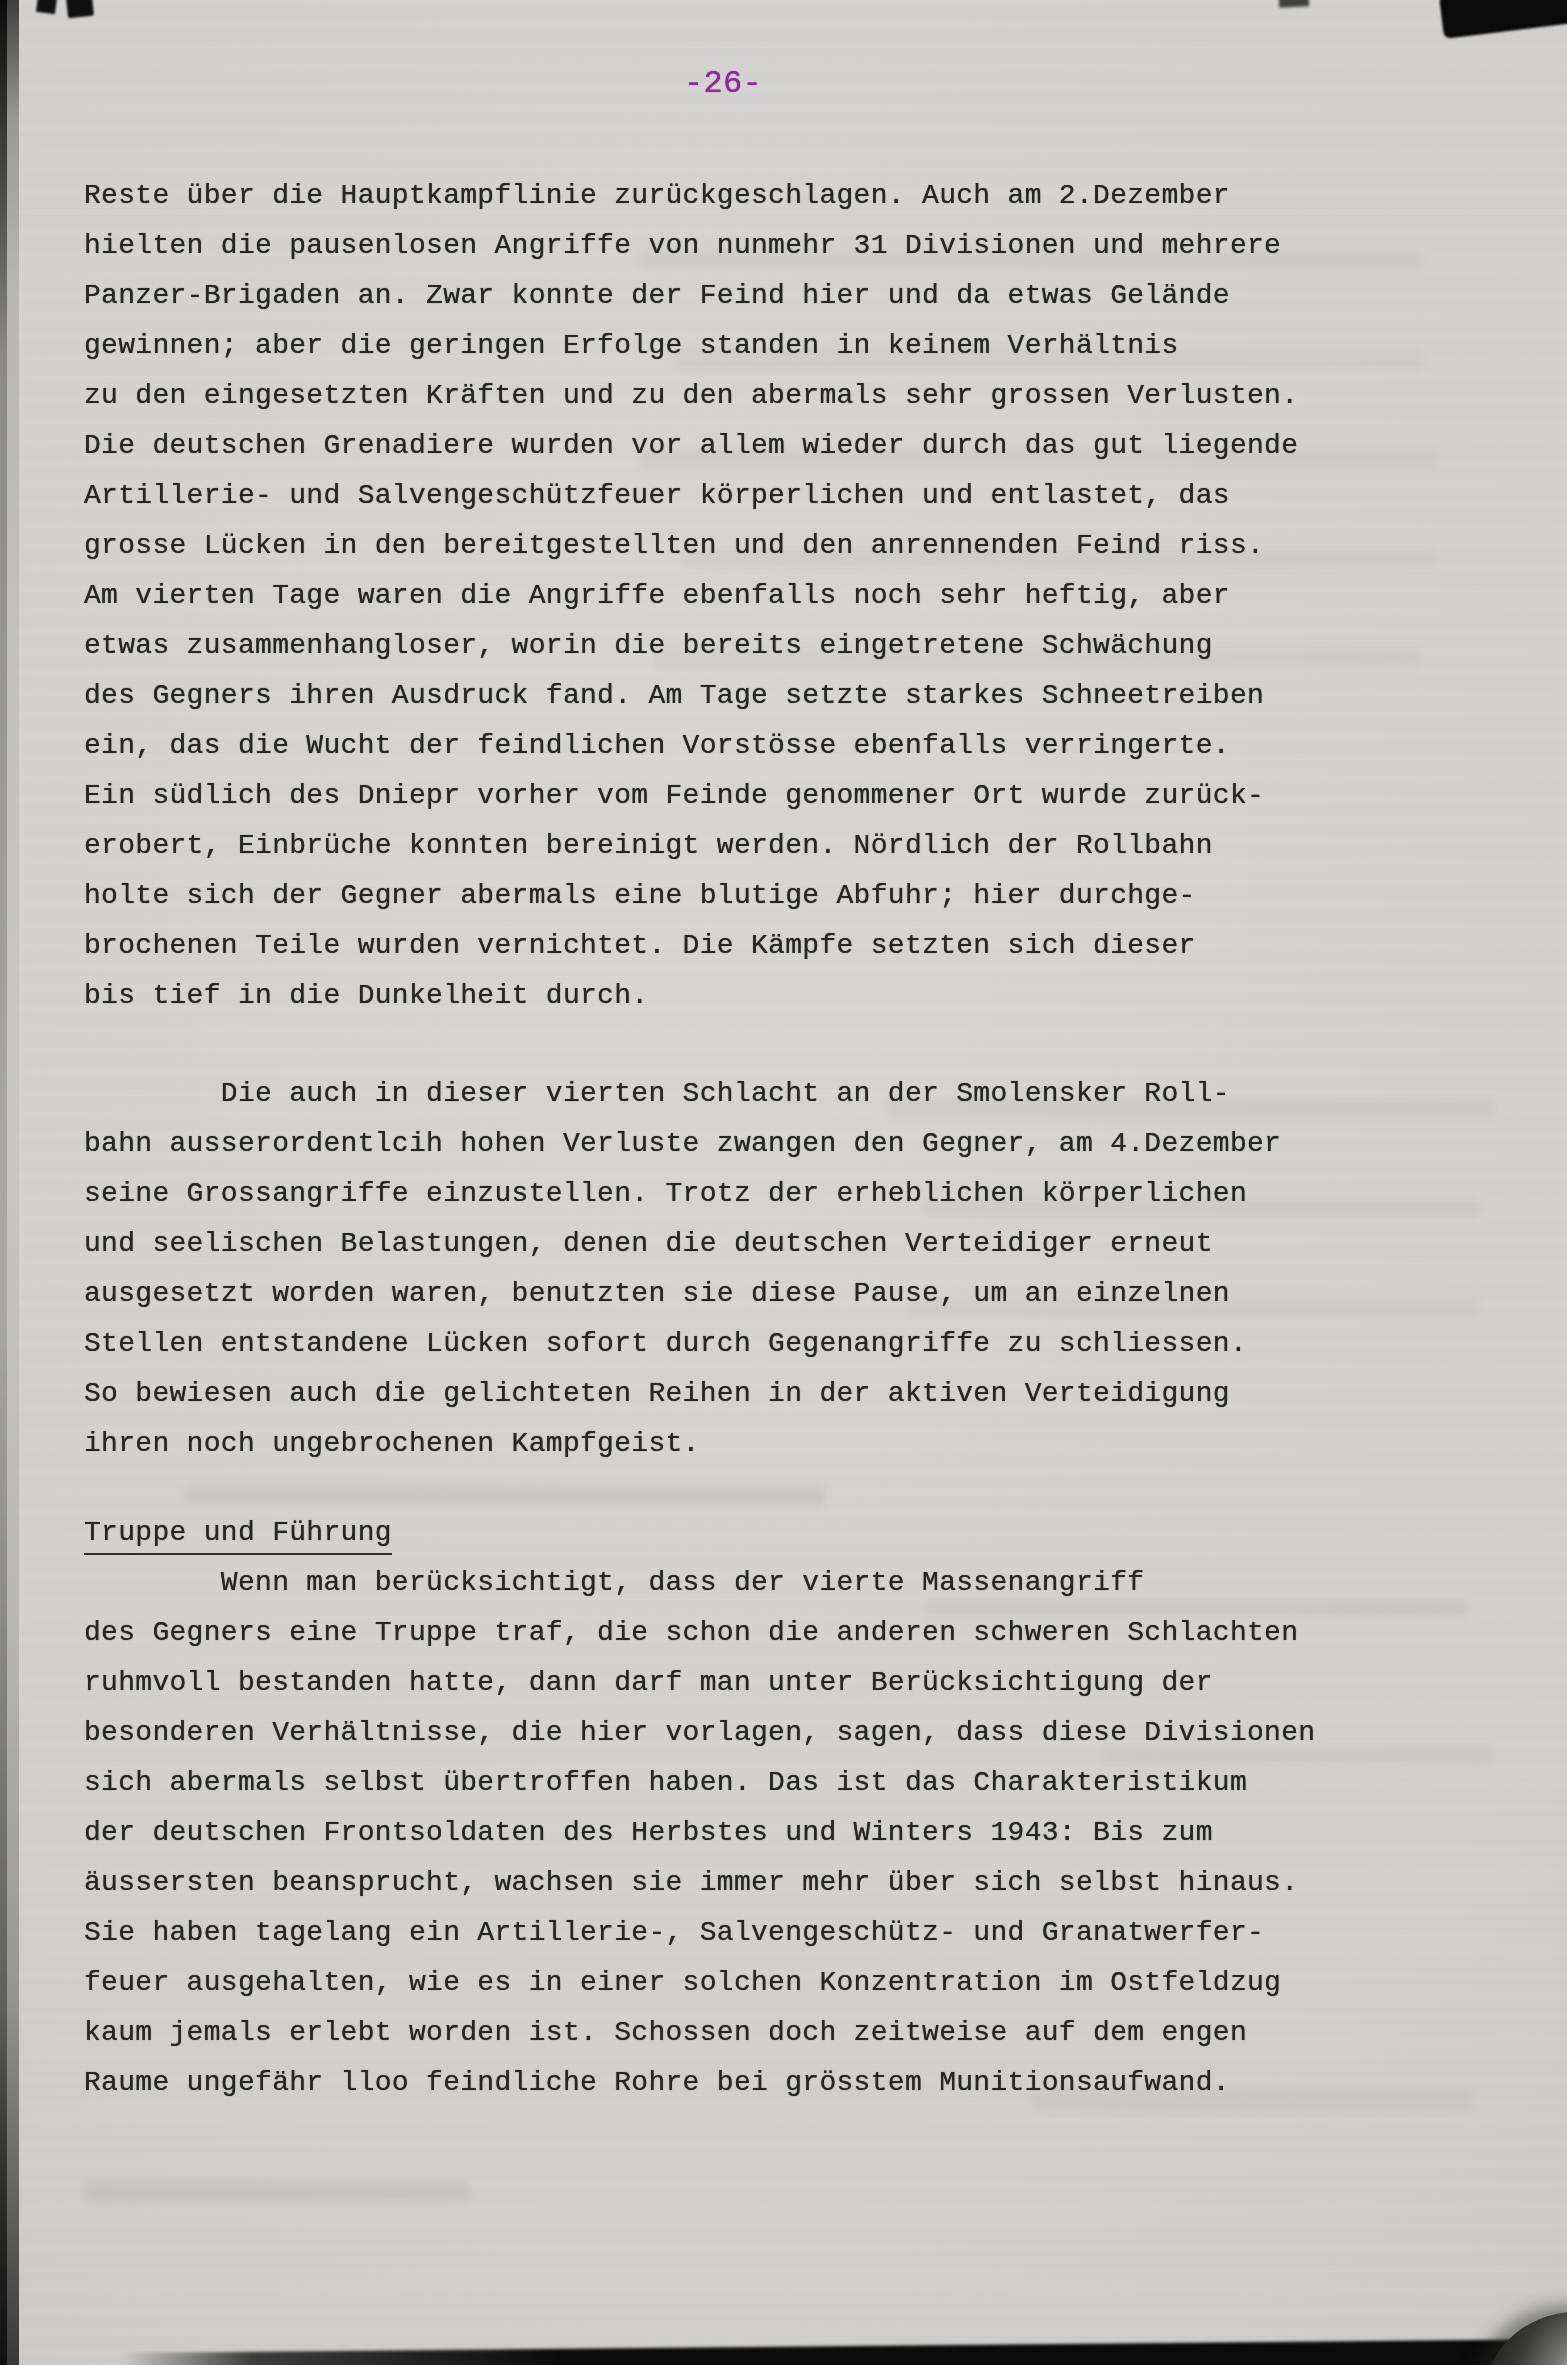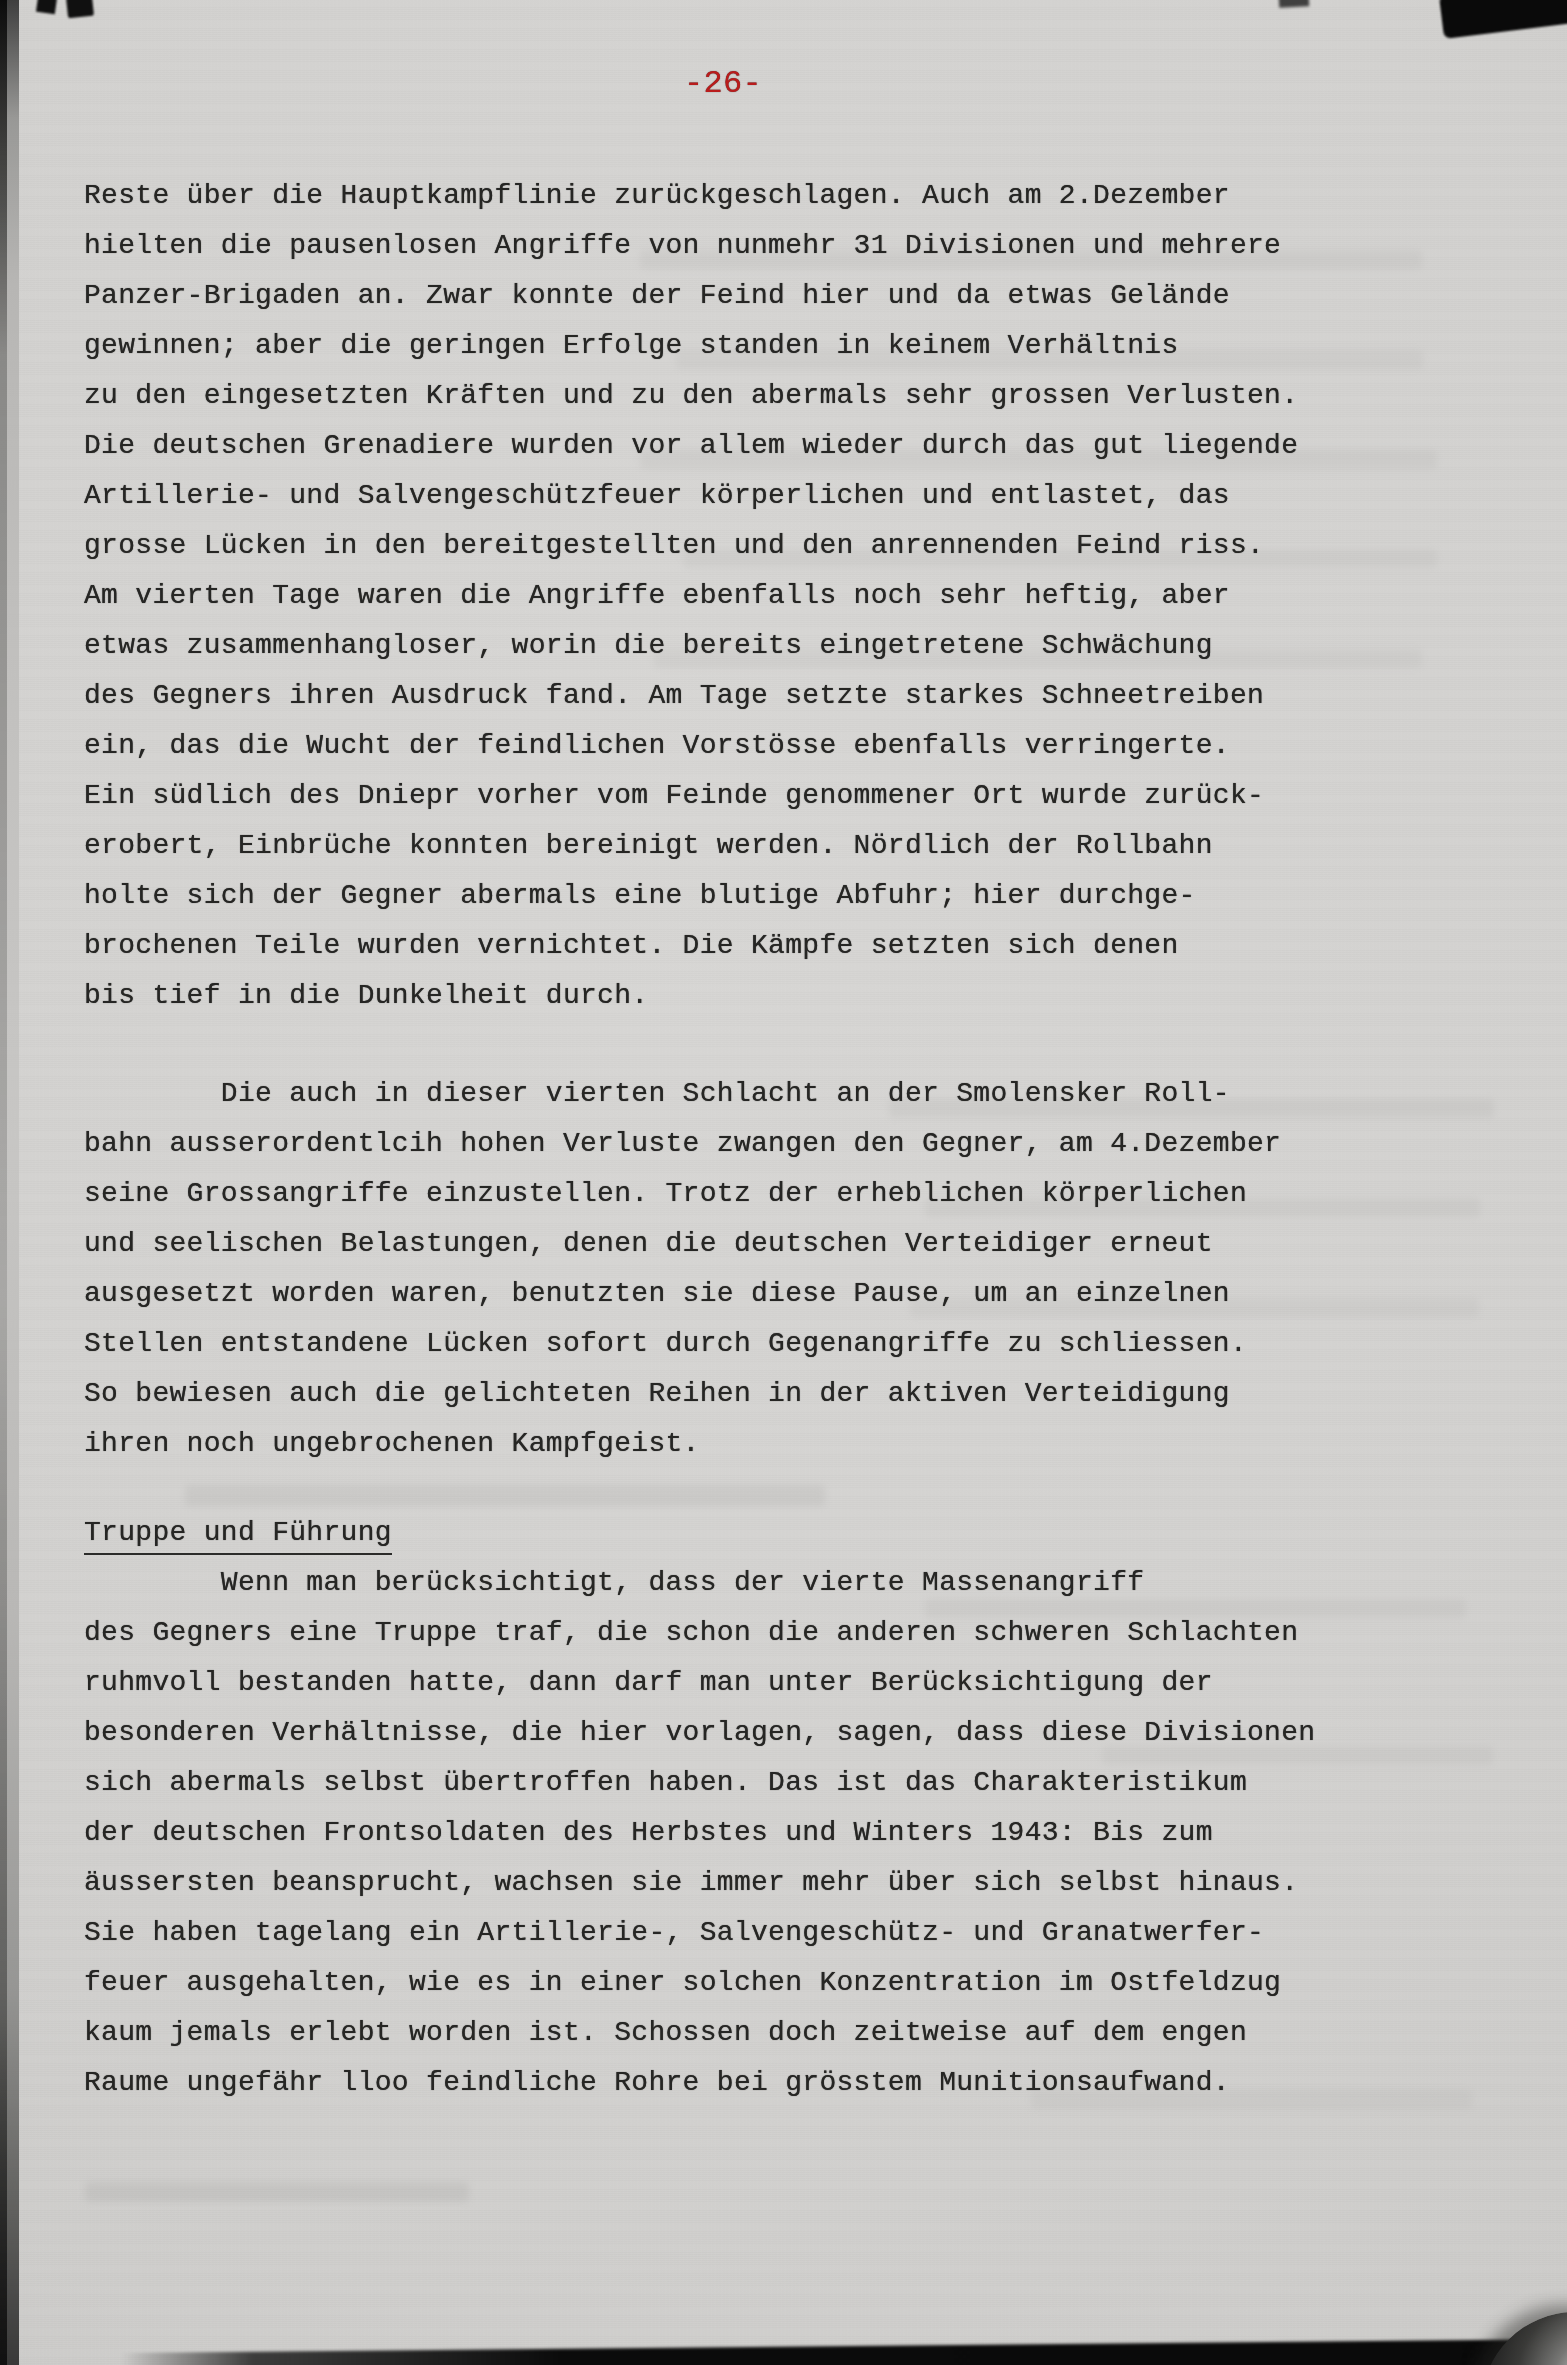--- a/index.html
+++ b/index.html
@@ -21,21 +21,21 @@
   }
   
   .typed{
     position:absolute;left:84px;top:171px;width:1430px;
     font-size:28px;letter-spacing:0.3px;color:#262624;
     text-shadow:0 0 0.9px rgba(32,32,30,.85);
   }
   .line{white-space:pre;line-height:50px;height:50px;}
   .page-number{
     position:absolute;left:684px;top:66px;
-    font-size:32px;letter-spacing:0.3px;color:#b91c1c;
+    font-size:32px;letter-spacing:0.3px;color:#a21caf;
     text-shadow:0 0 0.9px rgba(32,32,30,.85);
     line-height:36px;white-space:pre;
   }
   .para2{margin-top:48px;}
   .heading-row{margin-top:39px;height:50px;line-height:50px;}
   .heading-row span{
     display:inline-block;line-height:35px;
     border-bottom:2.8px solid #2b2b29;padding-bottom:2.8px;
   }
   .para3{}
@@ -103,21 +103,21 @@
       <div class="line">Die deutschen Grenadiere wurden vor allem wieder durch das gut liegende</div>
       <div class="line">Artillerie- und Salvengeschützfeuer körperlichen und entlastet, das</div>
       <div class="line">grosse Lücken in den bereitgestellten und den anrennenden Feind riss.</div>
       <div class="line">Am vierten Tage waren die Angriffe ebenfalls noch sehr heftig, aber</div>
       <div class="line">etwas zusammenhangloser, worin die bereits eingetretene Schwächung</div>
       <div class="line">des Gegners ihren Ausdruck fand. Am Tage setzte starkes Schneetreiben</div>
       <div class="line">ein, das die Wucht der feindlichen Vorstösse ebenfalls verringerte.</div>
       <div class="line">Ein südlich des Dniepr vorher vom Feinde genommener Ort wurde zurück-</div>
       <div class="line">erobert, Einbrüche konnten bereinigt werden. Nördlich der Rollbahn</div>
       <div class="line">holte sich der Gegner abermals eine blutige Abfuhr; hier durchge-</div>
-      <div class="line">brochenen Teile wurden vernichtet. Die Kämpfe setzten sich denen</div>
+      <div class="line">brochenen Teile wurden vernichtet. Die Kämpfe setzten sich dieser</div>
       <div class="line">bis tief in die Dunkelheit durch.</div>
     </div>
   <div class="para2">
       <div class="line">        Die auch in dieser vierten Schlacht an der Smolensker Roll-</div>
       <div class="line">bahn ausserordentlcih hohen Verluste zwangen den Gegner, am 4.Dezember</div>
       <div class="line">seine Grossangriffe einzustellen. Trotz der erheblichen körperlichen</div>
       <div class="line">und seelischen Belastungen, denen die deutschen Verteidiger erneut</div>
       <div class="line">ausgesetzt worden waren, benutzten sie diese Pause, um an einzelnen</div>
       <div class="line">Stellen entstandene Lücken sofort durch Gegenangriffe zu schliessen.</div>
       <div class="line">So bewiesen auch die gelichteten Reihen in der aktiven Verteidigung</div>

